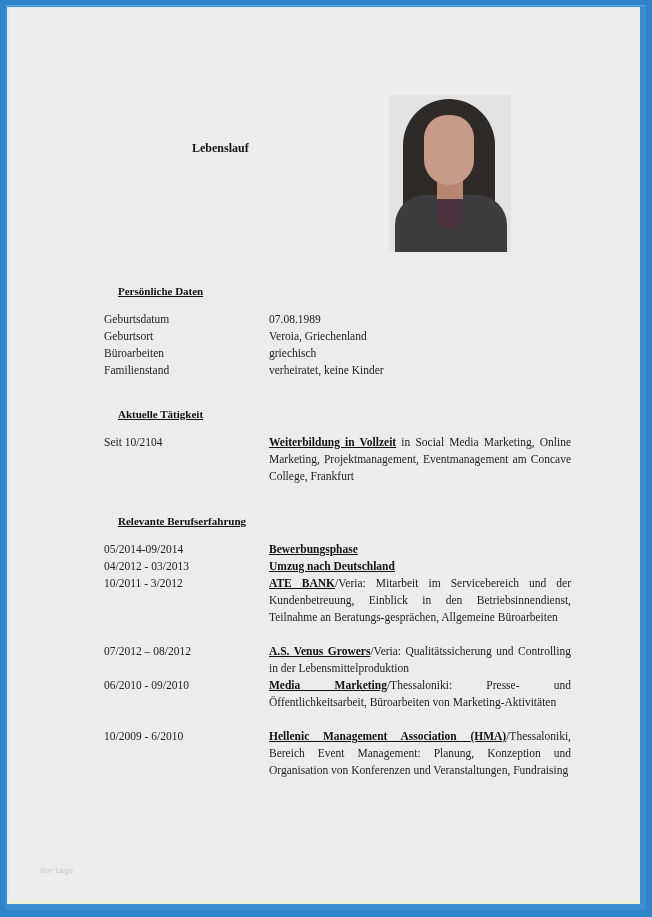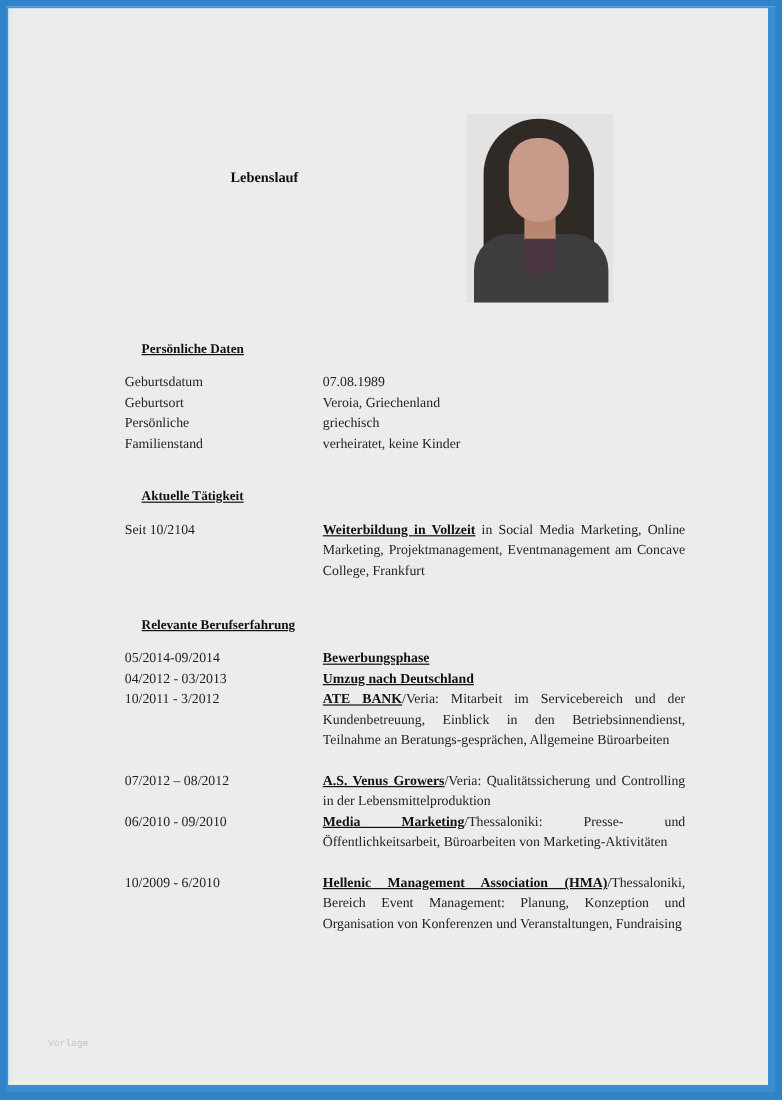--- a/index.html
+++ b/index.html
@@ -99,21 +99,21 @@
 <div class="section-heading" style="top:285px;">Persönliche Daten</div>
 <div class="row" style="top:311px;">
   <span class="label">Geburtsdatum</span>
   <span class="value">07.08.1989</span>
 </div>
 <div class="row" style="top:328px;">
   <span class="label">Geburtsort</span>
   <span class="value">Veroia, Griechenland</span>
 </div>
 <div class="row" style="top:345px;">
-  <span class="label">Persönliche</span>
+  <span class="label">Büroarbeiten</span>
   <span class="value">griechisch</span>
 </div>
 <div class="row" style="top:362px;">
   <span class="label">Familienstand</span>
   <span class="value">verheiratet, keine Kinder</span>
 </div>
 
 <div class="section-heading" style="top:408px;">Aktuelle Tätigkeit</div>
 <div class="row" style="top:434px;">
   <span class="label">Seit 10/2104</span>

